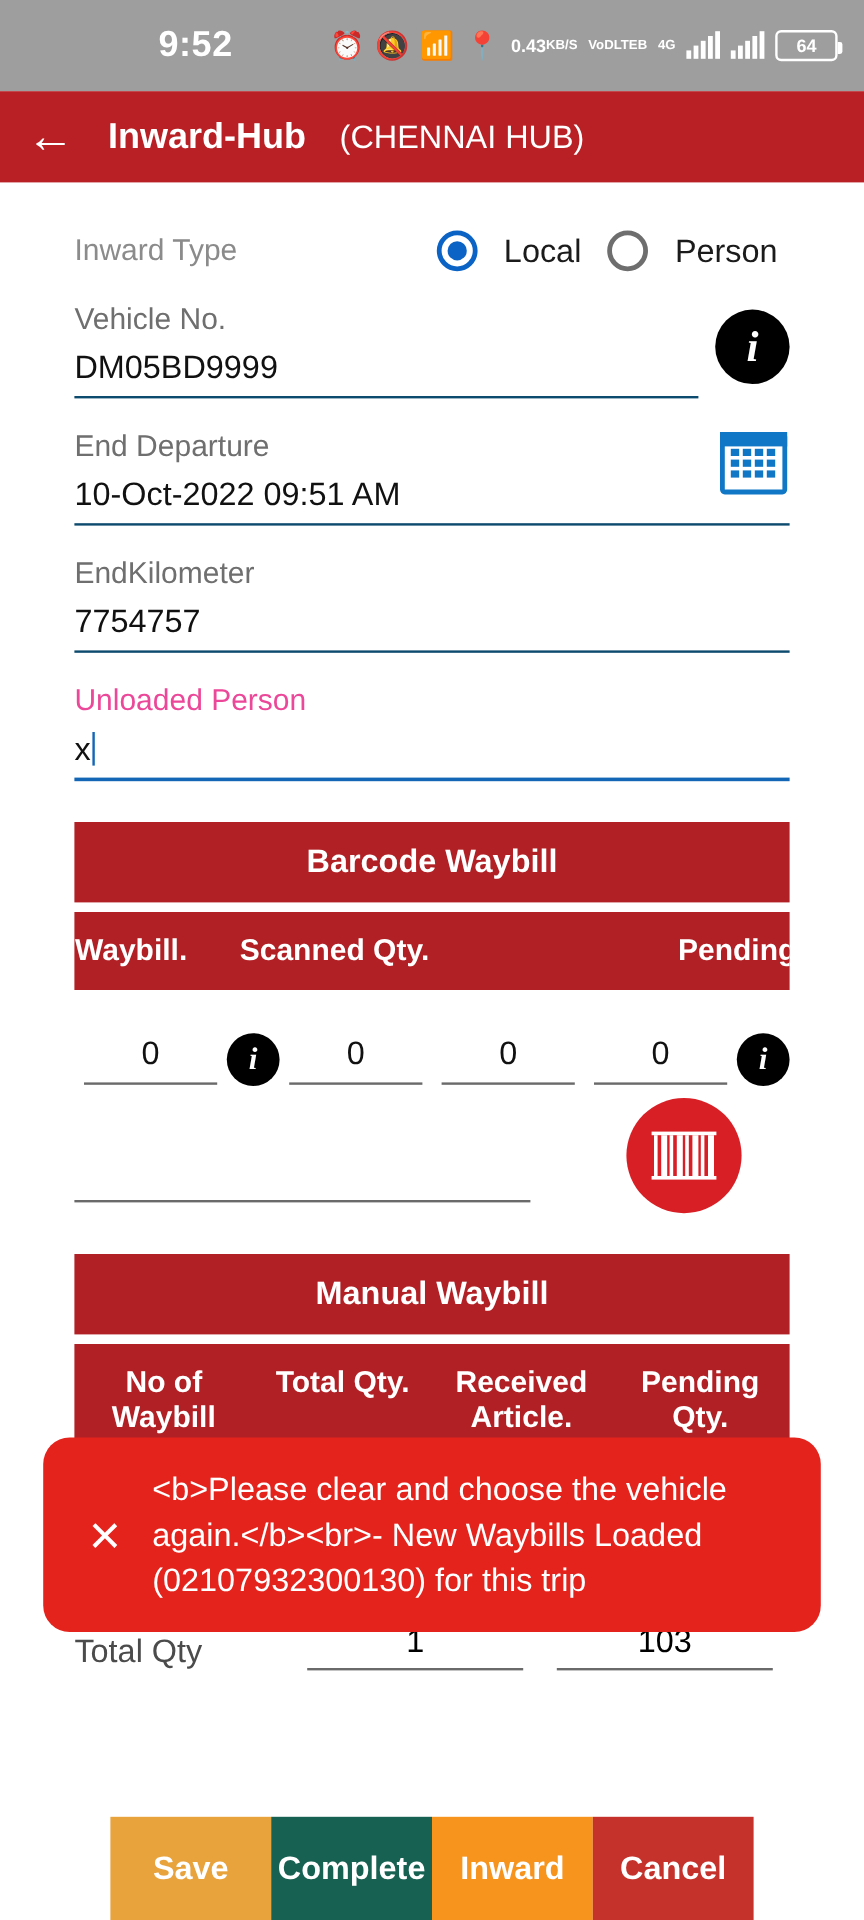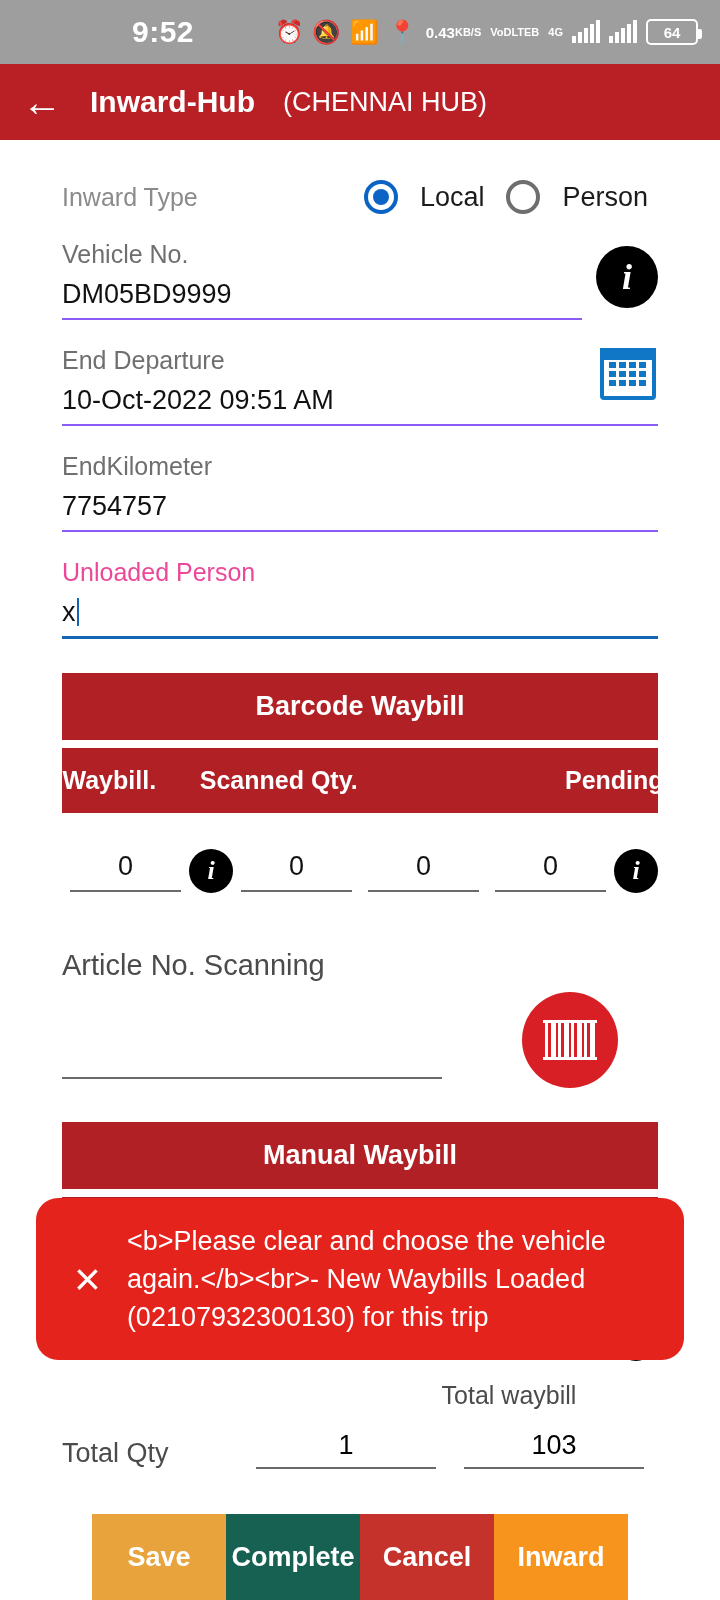--- a/index.html
+++ b/index.html
@@ -12,21 +12,21 @@
   }
   .screen {
     position: relative;
     width: 720px;
     height: 1600px;
     background: #ffffff;
   }
 
   
   .status-bar {
-    height: 64px;
+    height: 76px;
     background: #9e9e9e;
     display: flex;
     align-items: center;
     padding: 0 22px;
     color: #ffffff;
   }
   .status-time {
     font-size: 30px;
     font-weight: bold;
     margin-left: 110px;
@@ -155,21 +155,21 @@
   .field .flabel {
     font-size: 25px;
     color: #6f6f6f;
     display: block;
     margin-bottom: 6px;
   }
   .field .flabel.active { color: #ec4899; }
   .field .fvalue {
     font-size: 27px;
     color: #111111;
-    border-bottom: 2px solid #8b5cf6;
+    border-bottom: 2px solid #0c4a6e;
     padding: 4px 0 8px 0;
     min-height: 44px;
   }
   .field .fvalue.focus { border-bottom: 3px solid #1266b5; }
   .field .fvalue.short { width: 520px; }
   .caret {
     display: inline-block;
     width: 2px;
     height: 28px;
     background: #1266b5;
@@ -515,21 +515,20 @@
     </div>
     <div class="cells">
       <div class="cell">0</div>
       <div class="badge-inline">i</div>
       <div class="cell">0</div>
       <div class="cell">0</div>
       <div class="cell">0</div>
       <div class="badge-inline">i</div>
     </div>
 
-    <div class="article-label">Article No. Scanning</div>
     <div class="article-row">
       <div class="article-input"></div>
       <div class="scan-fab">
         <span class="barcode">
           <i></i>
             <i></i>
             <i></i>
             <i></i>
             <i></i>
             <i></i>
@@ -567,17 +566,17 @@
   </div>
 
   <div class="toast">
     <span class="close">×</span>
     <span class="msg">&lt;b&gt;Please clear and choose the vehicle again.&lt;/b&gt;&lt;br&gt;- New Waybills Loaded (02107932300130) for this trip</span>
   </div>
 
   <div class="bottom-bar">
     <div class="btn btn-save">Save</div>
     <div class="btn btn-complete">Complete</div>
+    <div class="btn btn-inward">Inward</div>
     <div class="btn btn-cancel">Cancel</div>
-    <div class="btn btn-inward">Inward</div>
   </div>
 
 </div>
 
 </body></html>

